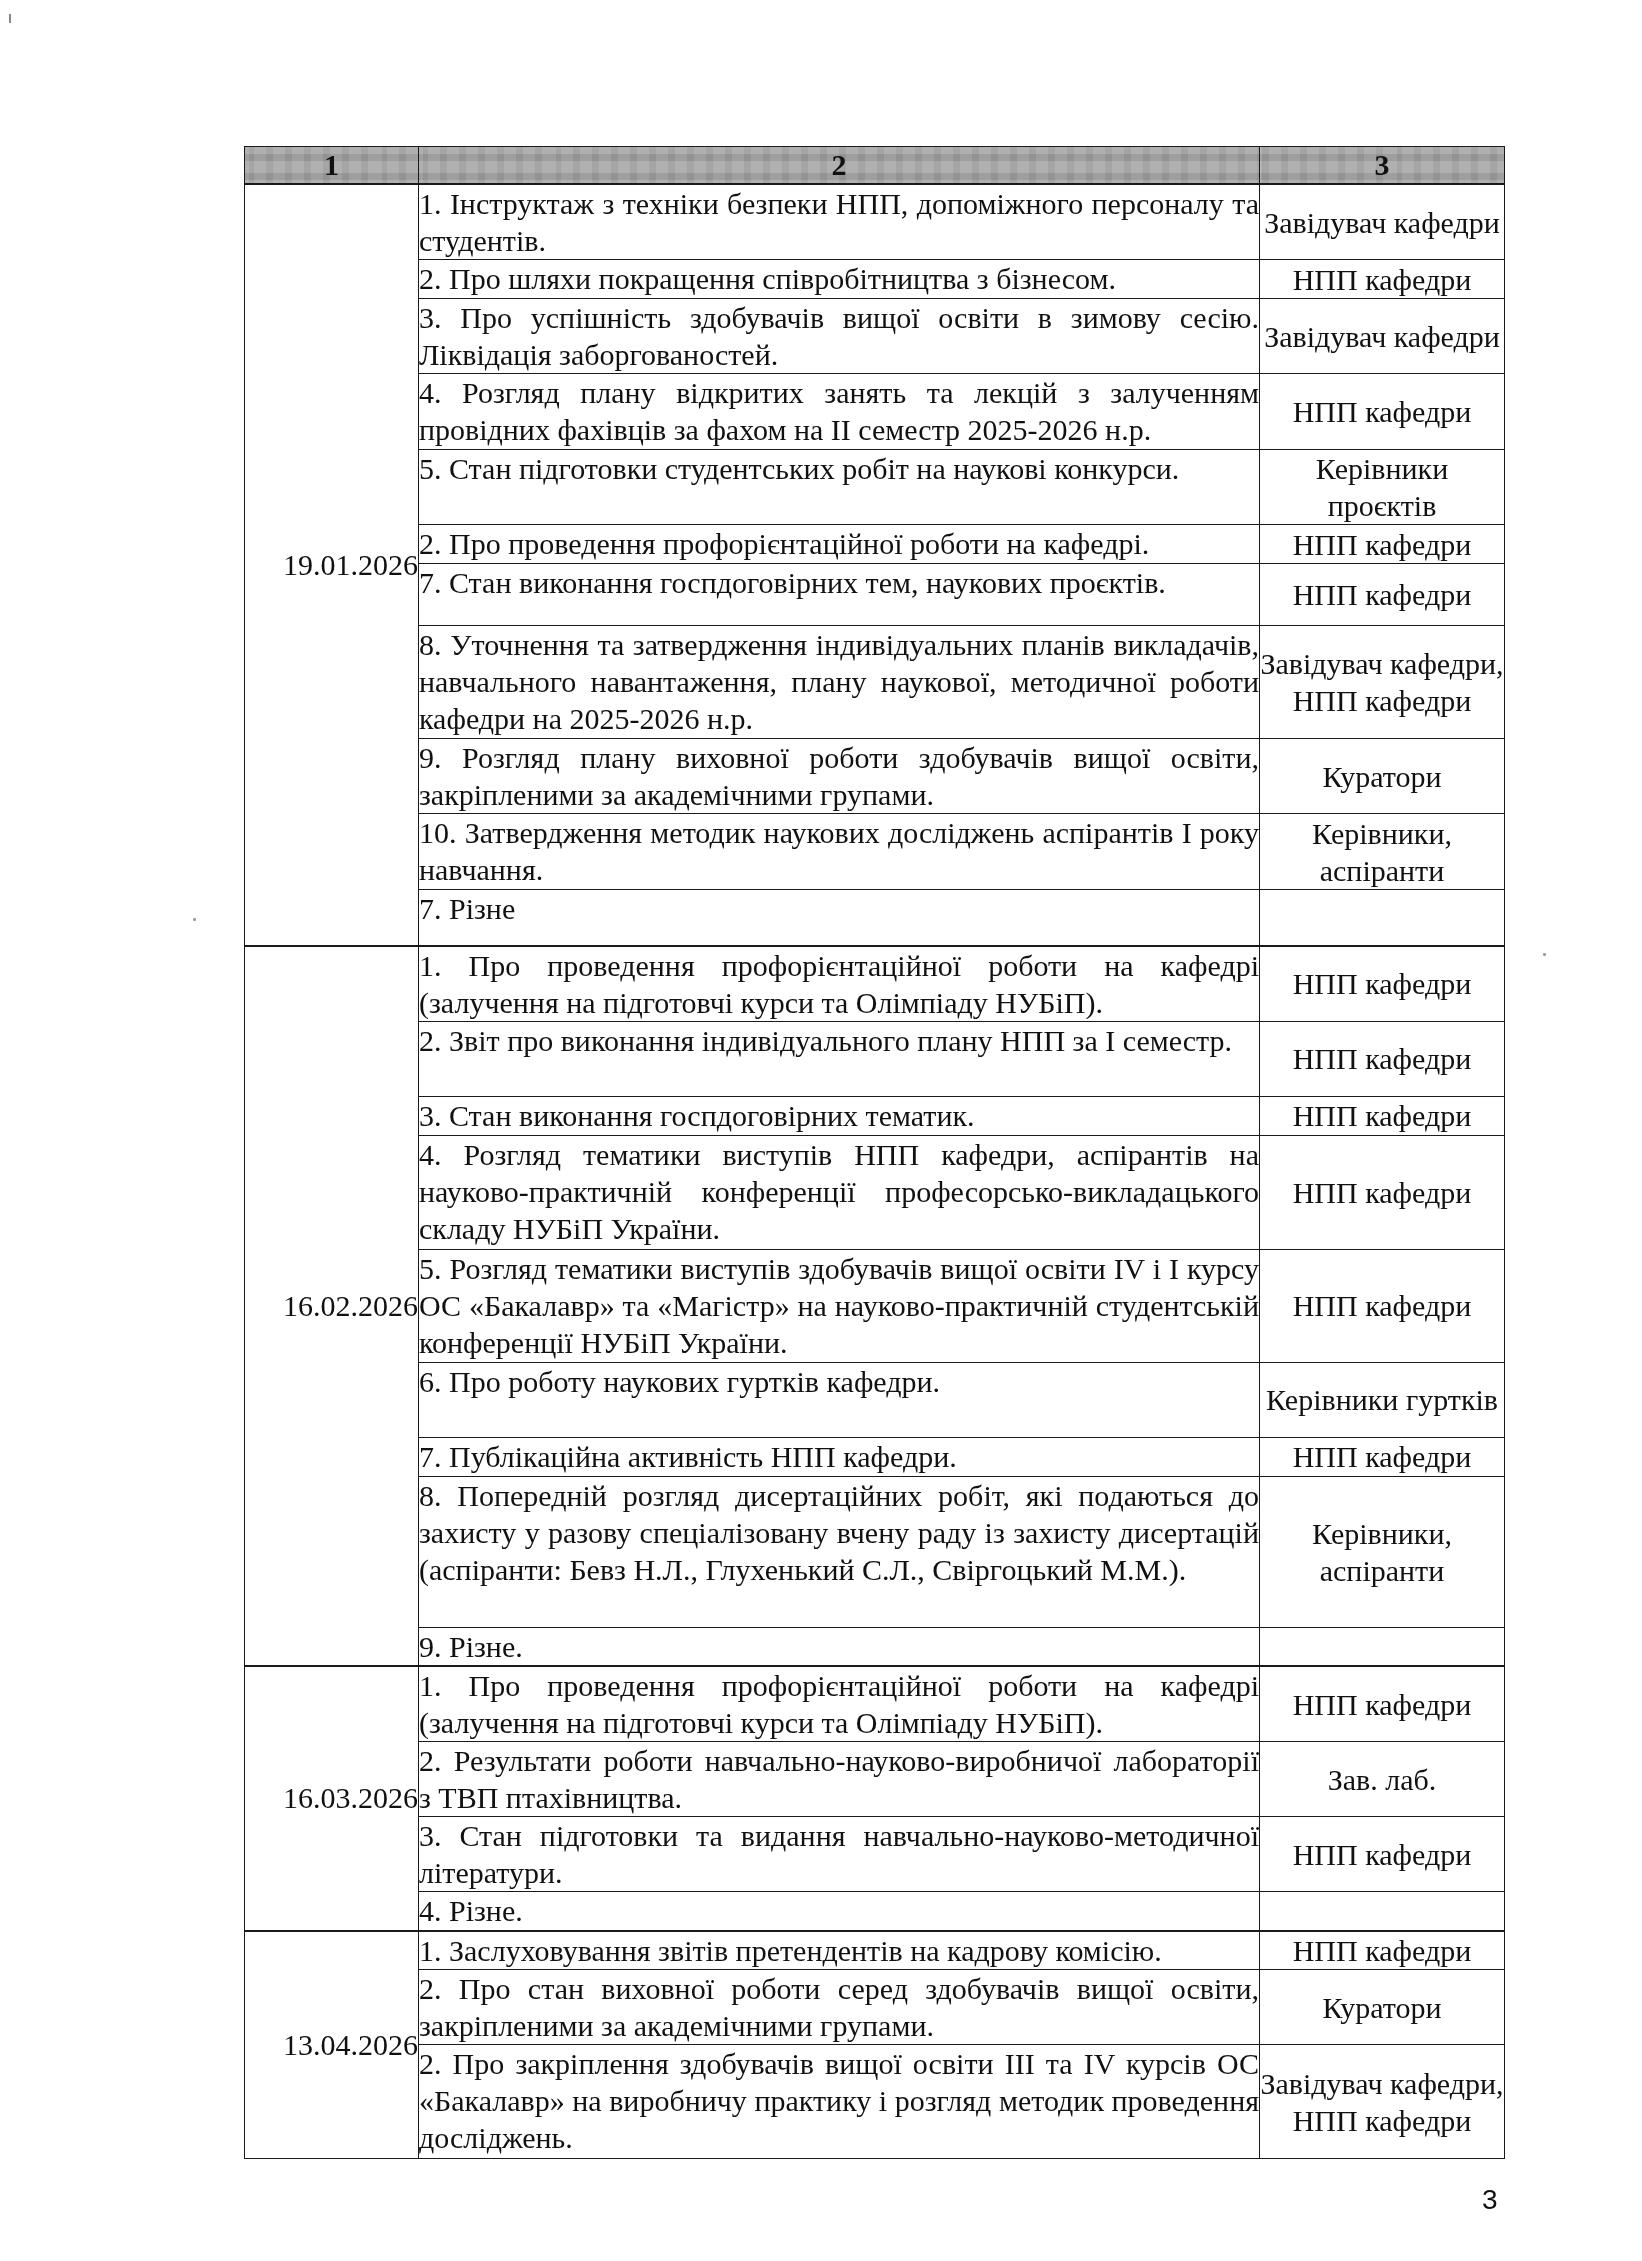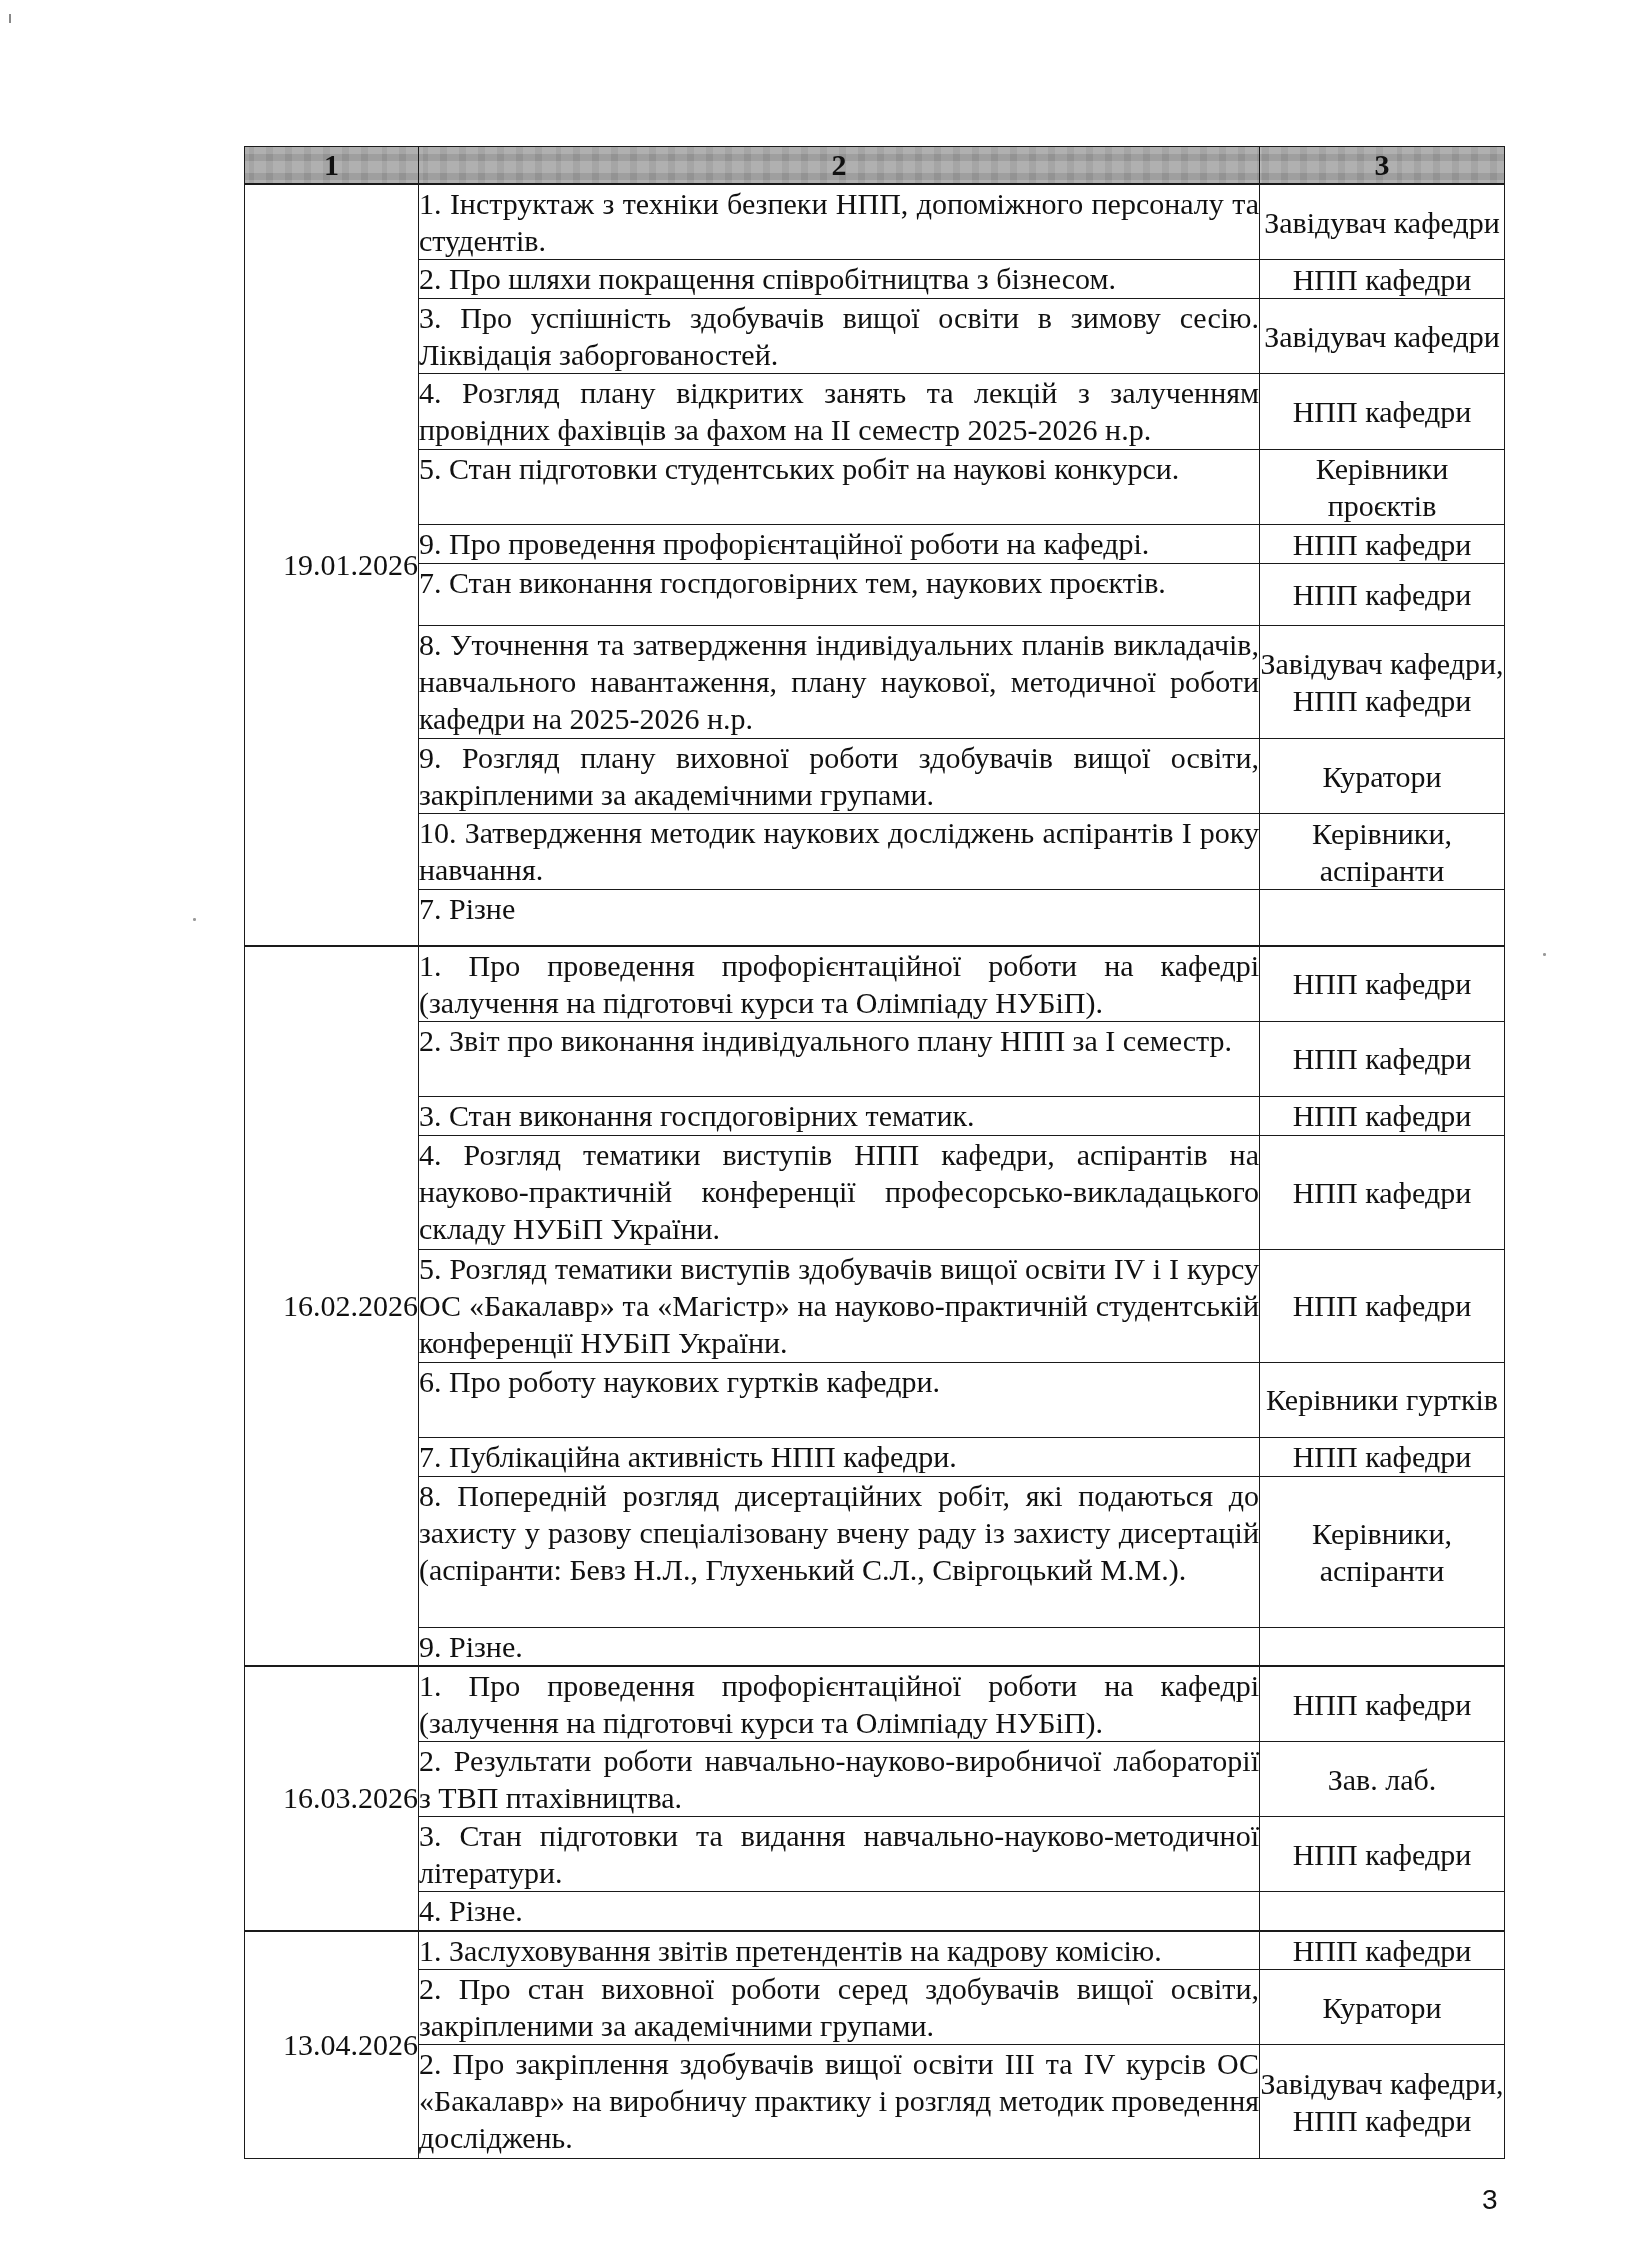--- a/index.html
+++ b/index.html
@@ -66,21 +66,21 @@
         </tr>
         <tr style="height: 76px;">
           <td class="item">4. Розгляд плану відкритих занять та лекцій з залученням провідних фахівців за фахом на II семестр 2025-2026 н.р.</td>
           <td class="resp">НПП кафедри</td>
         </tr>
         <tr style="height: 75px;">
           <td class="item">5. Стан підготовки студентських робіт на наукові конкурси.</td>
           <td class="resp">Керівники проєктів</td>
         </tr>
         <tr style="height: 39px;">
-          <td class="item">9. Про проведення профорієнтаційної роботи на кафедрі.</td>
+          <td class="item">2. Про проведення профорієнтаційної роботи на кафедрі.</td>
           <td class="resp">НПП кафедри</td>
         </tr>
         <tr style="height: 62px;">
           <td class="item">7. Стан виконання госпдоговірних тем, наукових проєктів.</td>
           <td class="resp">НПП кафедри</td>
         </tr>
         <tr style="height: 113px;">
           <td class="item">8. Уточнення та затвердження індивідуальних планів викладачів, навчального навантаження, плану наукової, методичної роботи кафедри на 2025-2026 н.р.</td>
           <td class="resp">Завідувач кафедри, НПП кафедри</td>
         </tr>

